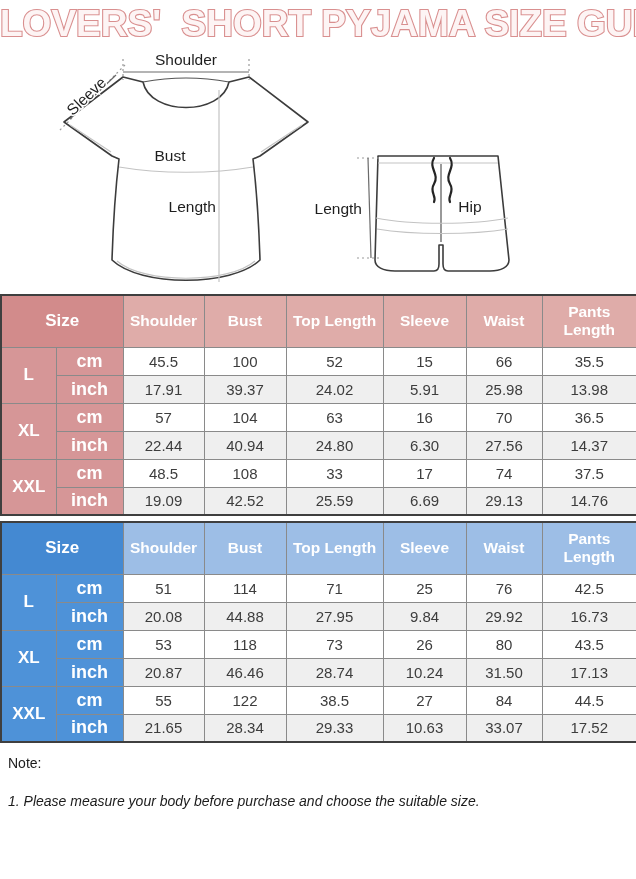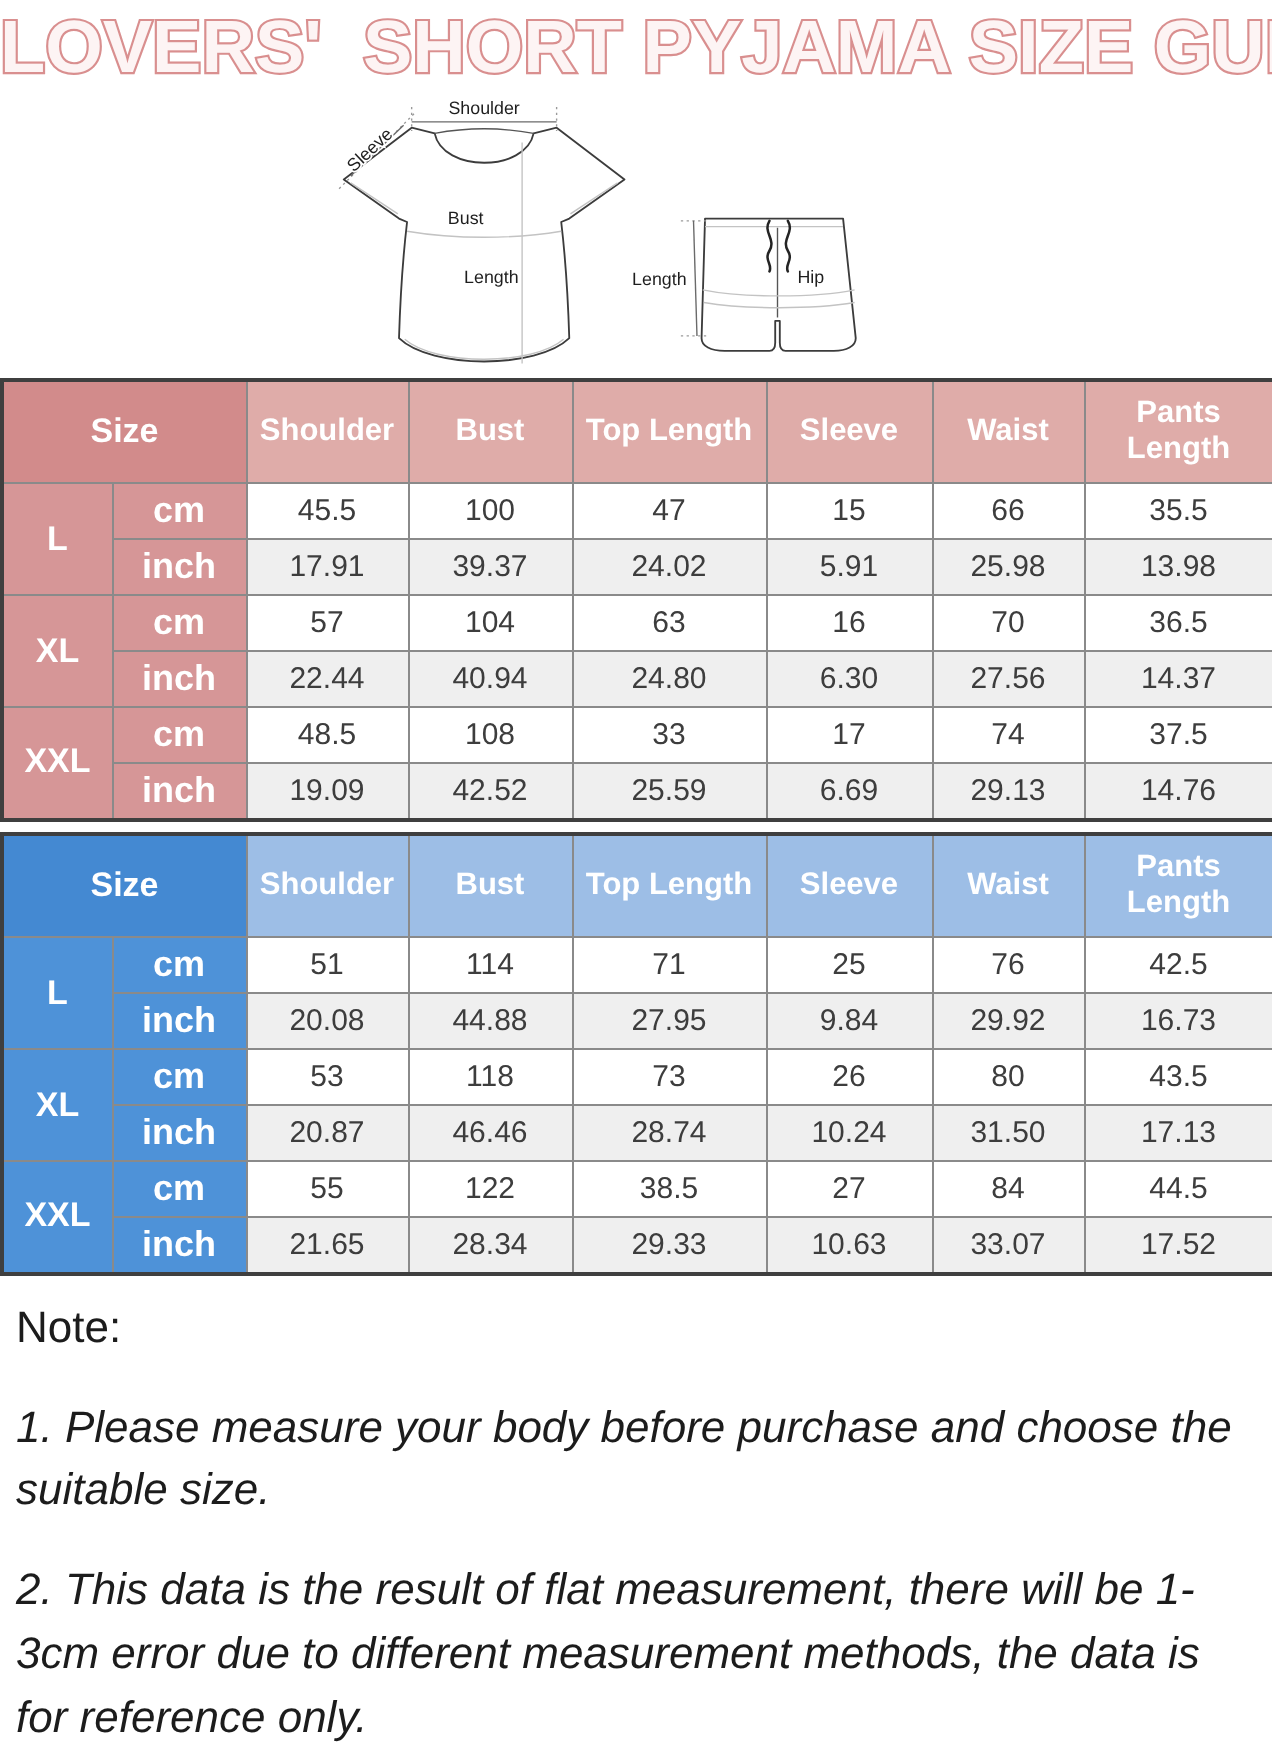--- a/index.html
+++ b/index.html
@@ -40,21 +40,21 @@
   .size-table tbody tr{height:28px;}
   .size-table thead th{color:#fff;font-size:15.5px;font-weight:bold;}
   .size-table th.size-head{background:var(--size-header-bg);font-size:17px;}
   .size-table th.col-head{background:var(--column-header-bg);}
   .size-table th.size-cell{background:var(--side-bg);color:#fff;font-size:17px;font-weight:bold;}
   .size-table th.unit-cell{background:var(--side-bg);color:#fff;font-size:18px;font-weight:bold;}
   .size-table td{font-size:15px;color:#3d3d3d;background:#ffffff;}
   .size-table tr.inch-row td{background:var(--row-alt,#efefef);}
 
   
-  .note{padding:10px 8px 0 8px;color:#1c1c1c;font-size:22px;line-height:1.45;}
+  .note{padding:10px 8px 0 8px;color:#1c1c1c;font-size:14px;line-height:1.45;}
   .note .heading{margin:0 0 2px 0;}
   .note p{margin:0 0 4px 0;}
   .note p + p{margin-top:18px;font-style:italic;}
 </style>
 </head>
 <body style="--title-fill: #fdf4f4; --title-outline: #d98f8f; --row-alt: #efefef;">
 
 <div class="page">
 
   <h1 class="title">LOVERS'  SHORT PYJAMA SIZE GUIDE</h1>
@@ -136,21 +136,21 @@
           <th class="col-head">Waist</th>
           <th class="col-head">Pants Length</th>
         </tr>
       </thead>
     <tbody>
         <tr class="cm-row">
           <th class="size-cell" rowspan="2">L</th>
           <th class="unit-cell">cm</th>
           <td class="">45.5</td>
           <td class="">100</td>
-          <td class="">47</td>
+          <td class="">52</td>
           <td class="">15</td>
           <td class="">66</td>
           <td class="">35.5</td>
         </tr>
         <tr class="inch-row">
           <th class="unit-cell">inch</th>
           <td class="">17.91</td>
           <td class="">39.37</td>
           <td class="">24.02</td>
           <td class="">5.91</td>
@@ -277,16 +277,15 @@
           <td class="">10.63</td>
           <td class="">33.07</td>
           <td class="">17.52</td>
         </tr>
       </tbody>
   </table>
 
   <div class="note">
     <p class="heading">Note:</p>
     <p>1. Please measure your body before purchase and choose the suitable size.</p>
-    <p>2. This data is the result of flat measurement, there will be 1-3cm error due to different measurement methods, the data is for reference only.</p>
   </div>
 
 </div>
 
 </body></html>

